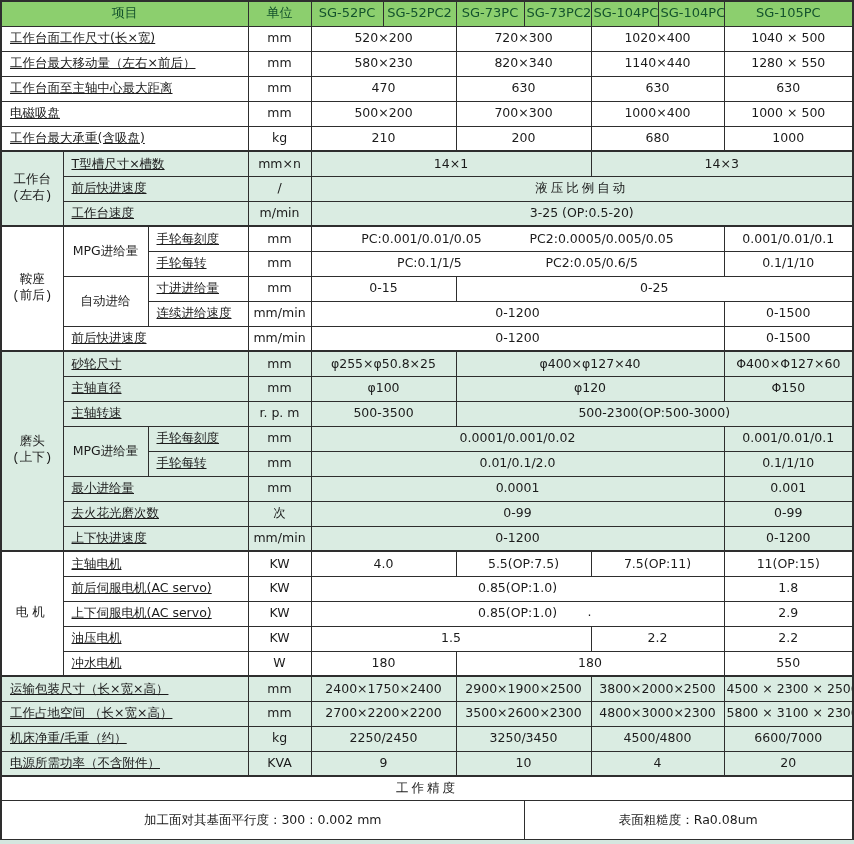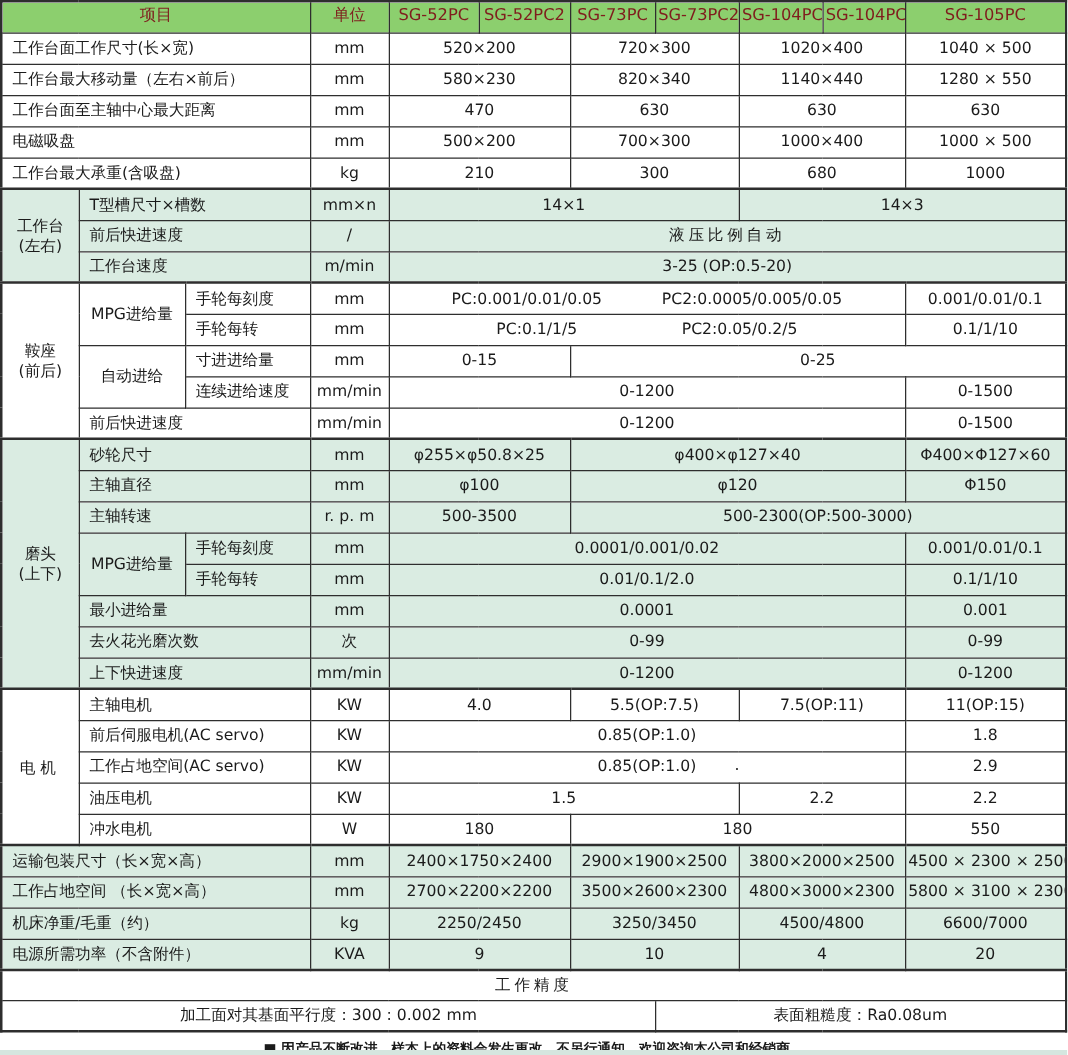--- a/index.html
+++ b/index.html
@@ -2,32 +2,32 @@
 <html lang="zh"><head>
 <meta charset="utf-8">
 <style>
   html,body{margin:0;padding:0;background:#fff;}
   .page{position:relative;width:854px;height:844px;background:#ffffff;overflow:hidden;
         font-family:"DejaVu Sans","Liberation Sans",sans-serif;}
   table{border-collapse:collapse;table-layout:fixed;width:852px;border:2px solid #2e2e2e;}
   td{border:1px solid #2e2e2e;font-size:12.5px;color:#1b1b1b;text-align:center;
      padding:0 2px;overflow:hidden;white-space:nowrap;height:23px;line-height:1.15;}
   tr{height:25px;}
-  .lbl{text-align:left;padding-left:8px;}
-  .hdr td{background:#8ccf6e;font-size:13px;color:#7f1d1d;}
+  .lbl{text-align:left;padding-left:8px;text-decoration:underline;}
+  .hdr td{background:#8ccf6e;font-size:13px;color:#14532d;}
   .band td{background:#daece2;}
   tr.sep td{border-top-width:2px;}
-  .grp{line-height:1.25;}
+  .grp{line-height:1.25;font-family:Liberation Mono, monospace;}
   .spread{letter-spacing:4px;margin-top:16px;}
   .spaced{letter-spacing:3px;margin-top:16px;}
   .split{display:flex;justify-content:space-evenly;align-items:flex-start;width:100%;}
   .rel{position:relative;}
   .dot{position:absolute;left:67%;top:50%;transform:translateY(-60%);}
   tr.acc{height:23px;}
-  tr.prec{height:24px;}
+  tr.prec{height:39px;}
   .footnote{width:854px;text-align:center;font-size:11px;font-weight:bold;color:#1b1b1b;
             padding-top:5px;}
   .bottom-strip{position:absolute;left:0;bottom:0;width:854px;height:4px;background:#d5e6df;}
 </style>
 </head>
 <body>
 
 <div class="page">
 <table>
   <colgroup>
@@ -90,21 +90,21 @@
     <td colspan="2">500×200</td>
     <td colspan="2">700×300</td>
     <td colspan="2">1000×400</td>
     <td>1000 × 500</td>
   </tr>
 
   <tr>
     <td colspan="3" class="lbl">工作台最大承重(含吸盘)</td>
     <td>kg</td>
     <td colspan="2">210</td>
-    <td colspan="2">300</td>
+    <td colspan="2">200</td>
     <td colspan="2">680</td>
     <td>1000</td>
   </tr>
 
   <tr class="band sep">
     <td rowspan="3" class="grp">
       <div>工作台</div>
       <div>(左右)</div>
     </td>
     <td colspan="2" class="lbl">T型槽尺寸×槽数</td>
@@ -141,21 +141,21 @@
     </td>
     <td>0.001/0.01/0.1</td>
   </tr>
 
   <tr>
     <td class="lbl">手轮每转</td>
     <td>mm</td>
     <td colspan="6">
       <div class="split">
         <span>PC:0.1/1/5</span>
-        <span>PC2:0.05/0.2/5</span>
+        <span>PC2:0.05/0.6/5</span>
       </div>
     </td>
     <td>0.1/1/10</td>
   </tr>
 
   <tr>
     <td rowspan="2">自动进给</td>
     <td class="lbl">寸进进给量</td>
     <td>mm</td>
     <td colspan="2">0-15</td>
@@ -250,21 +250,21 @@
   </tr>
 
   <tr>
     <td colspan="2" class="lbl">前后伺服电机(AC servo)</td>
     <td>KW</td>
     <td colspan="6">0.85(OP:1.0)</td>
     <td>1.8</td>
   </tr>
 
   <tr>
-    <td colspan="2" class="lbl">工作占地空间(AC servo)</td>
+    <td colspan="2" class="lbl">上下伺服电机(AC servo)</td>
     <td>KW</td>
     <td colspan="6" class="rel">
       <span>0.85(OP:1.0)</span>
       <span class="dot">.</span>
     </td>
     <td>2.9</td>
   </tr>
 
   <tr>
     <td colspan="2" class="lbl">油压电机</td>

